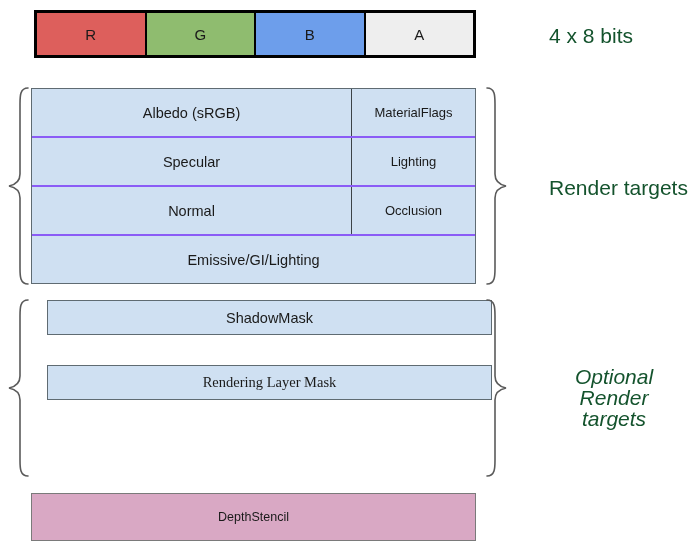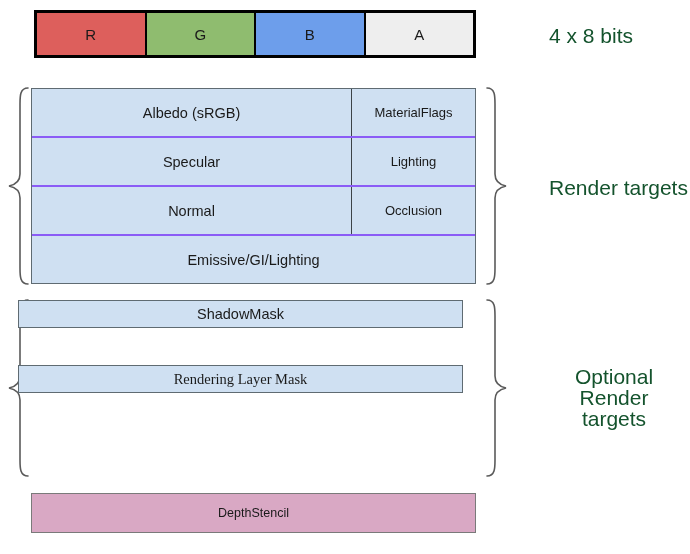--- a/index.html
+++ b/index.html
@@ -81,58 +81,58 @@
     justify-content: center;
     font-size: 13px;
   }
   .rt-row.full .rt-main {
     flex: 1 1 auto;
     border-right: none;
   }
 
   
   .opt-box {
-    left: 18px;
+    left: 47px;
     width: 445px;
-    height: 28px;
+    height: 35px;
     border: 1px solid #5f6b72;
     background: #cfe0f2;
     display: flex;
     align-items: center;
     justify-content: center;
     font-size: 14.5px;
   }
   .opt-1 { top: 300px; }
   .opt-2 { top: 365px; font-family: Liberation Serif, serif; }
   .opt-3 { top: 430px; }
 
   
   .depth-box {
     left: 31px;
     top: 493px;
     width: 445px;
-    height: 40px;
+    height: 48px;
     border: 1px solid #7a7a7a;
     background: #d9a8c4;
     display: flex;
     align-items: center;
     justify-content: center;
     font-size: 12.5px;
   }
 
   
   .side-label {
     font-size: 21px;
     color: #14532d;
     line-height: 21px;
     text-align: left;
   }
   .lbl-bits     { left: 549px; top: 25px;  }
   .lbl-render   { left: 549px; top: 177px; }
-  .lbl-optional { left: 549px; top: 366px; text-align: center; width: 130px; }
+  .lbl-optional { left: 549px; top: 366px; text-align: center; width: 130px; font-style: italic; }
   .lbl-depth    { left: 508px; top: 508px; }
 
   
   .brace { position: absolute; }
   .brace svg { display: block; }
 
   .brace-left-1   { left: 6px;   top: 86px;  }
   .brace-right-1  { left: 483px; top: 86px;  }
   .brace-left-2   { left: 6px;   top: 298px; }
   .brace-right-2  { left: 483px; top: 298px; }

